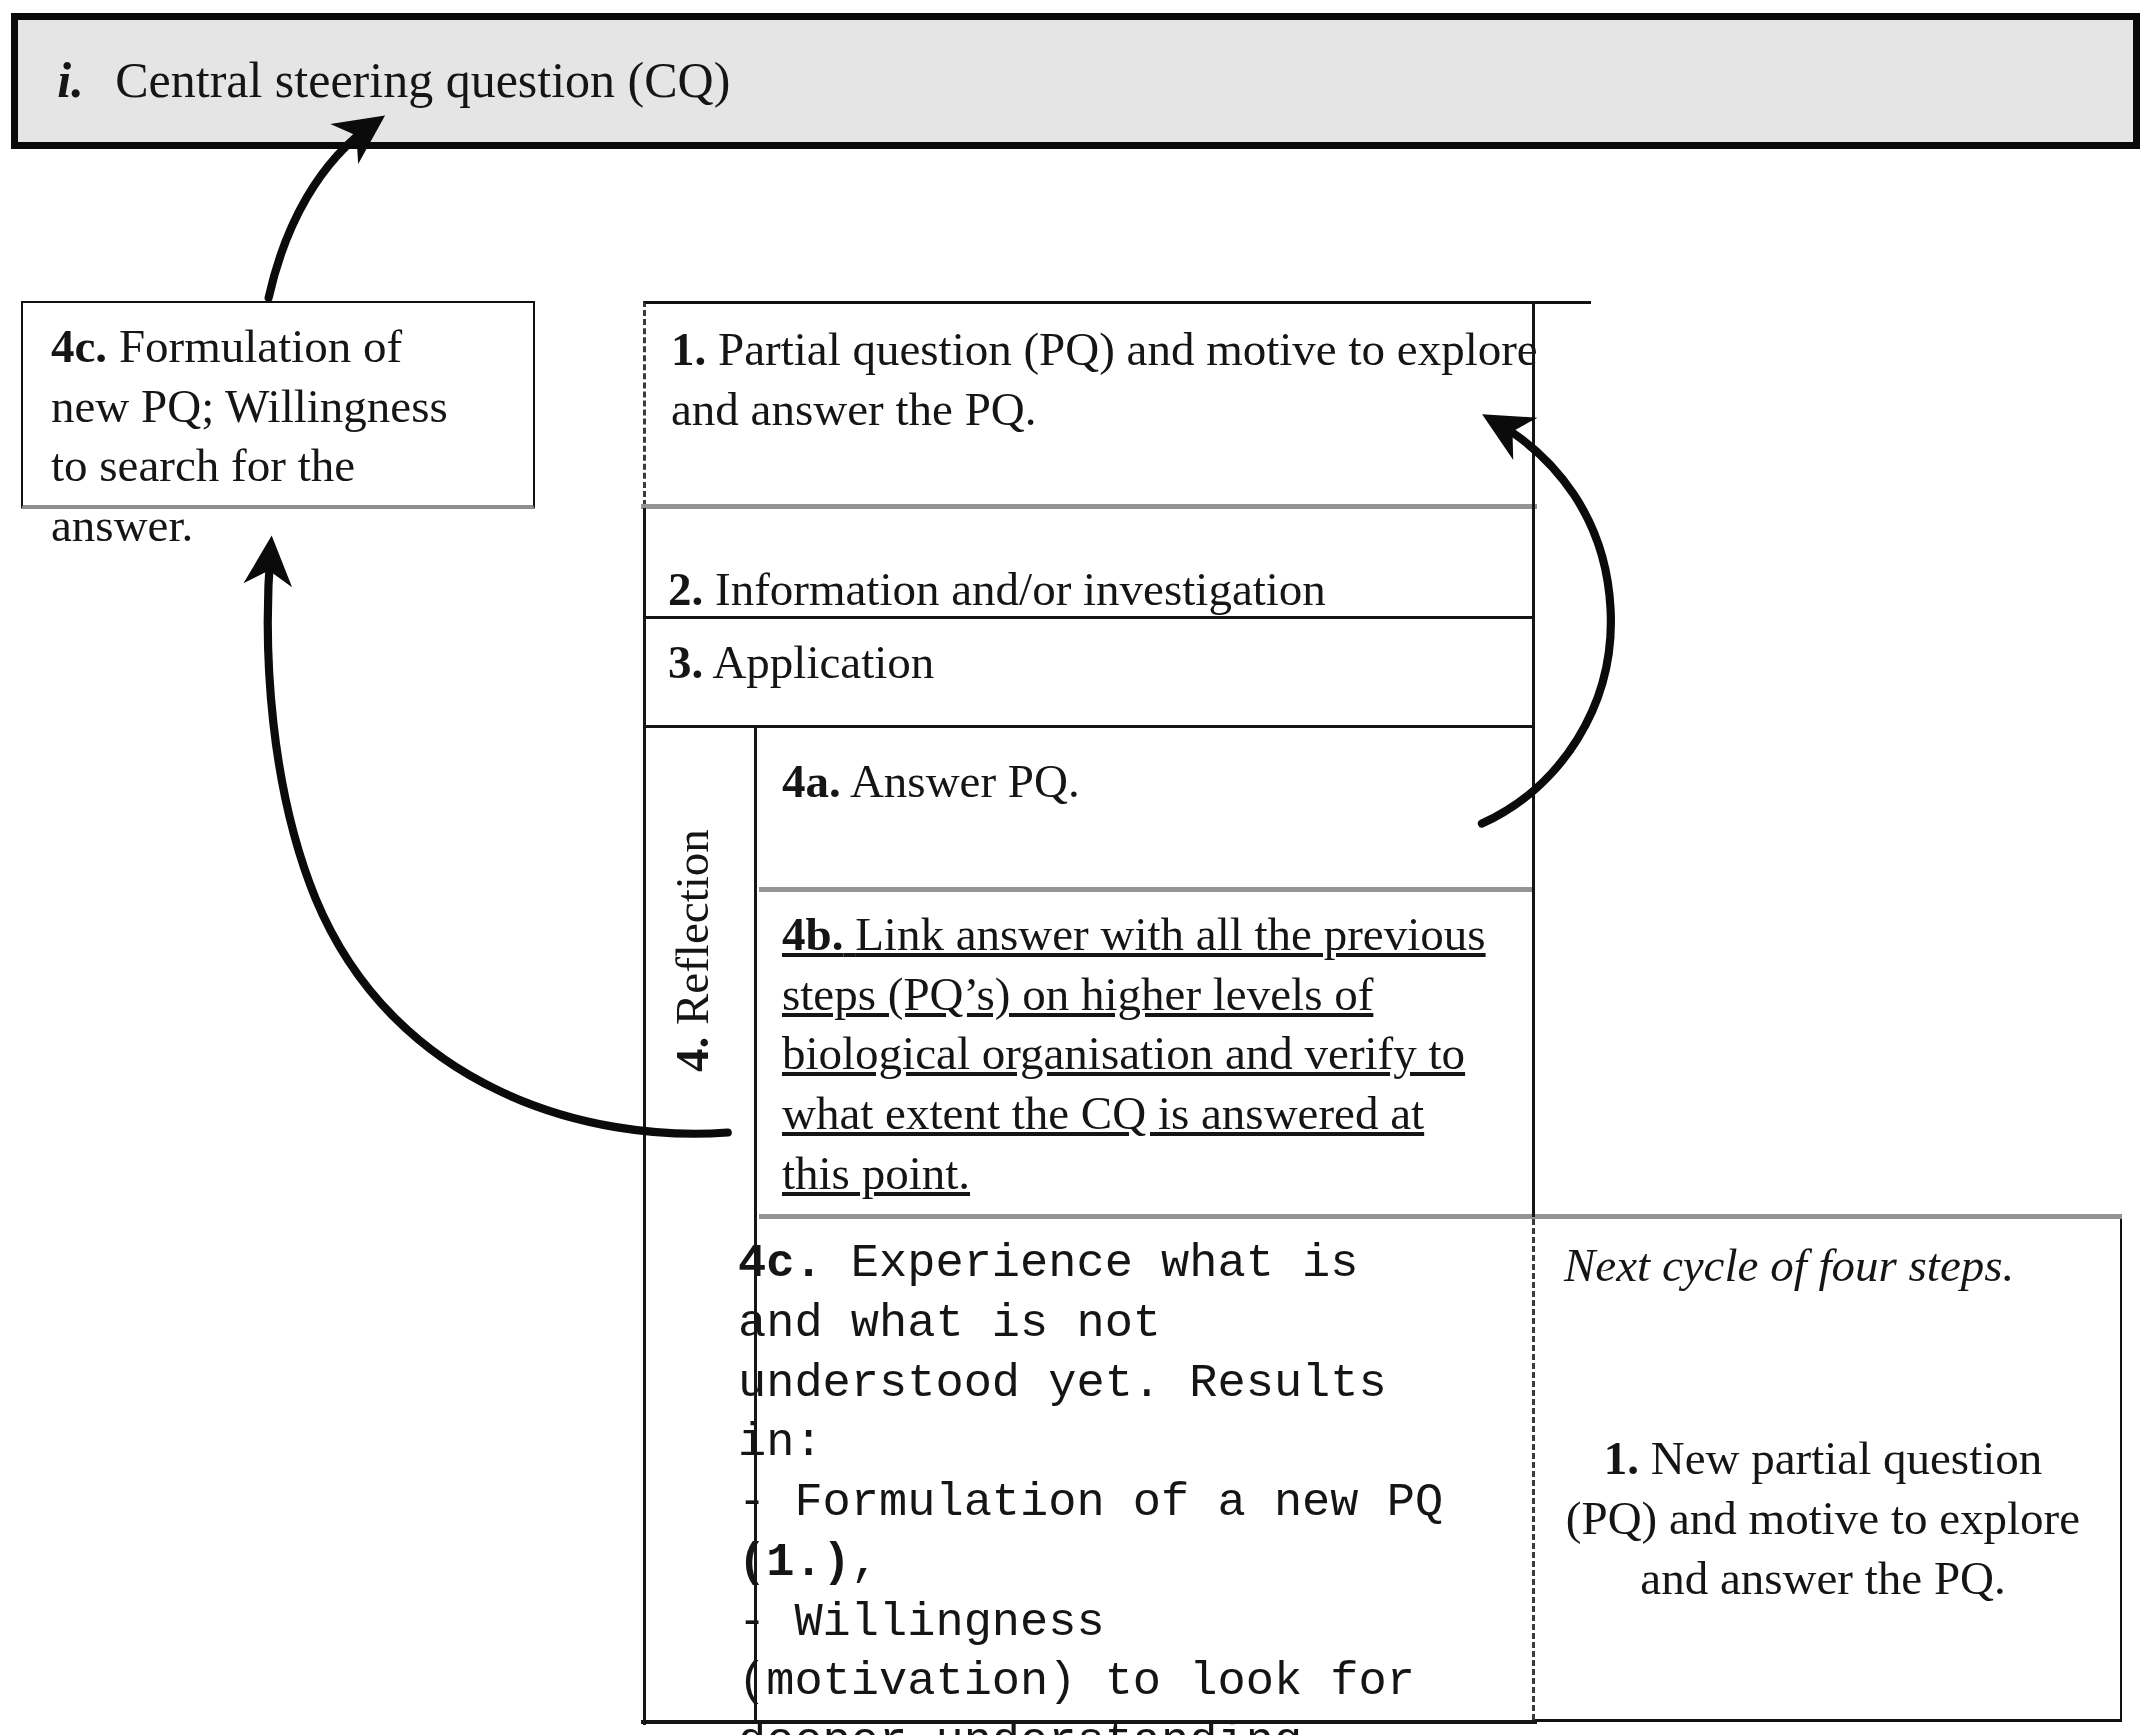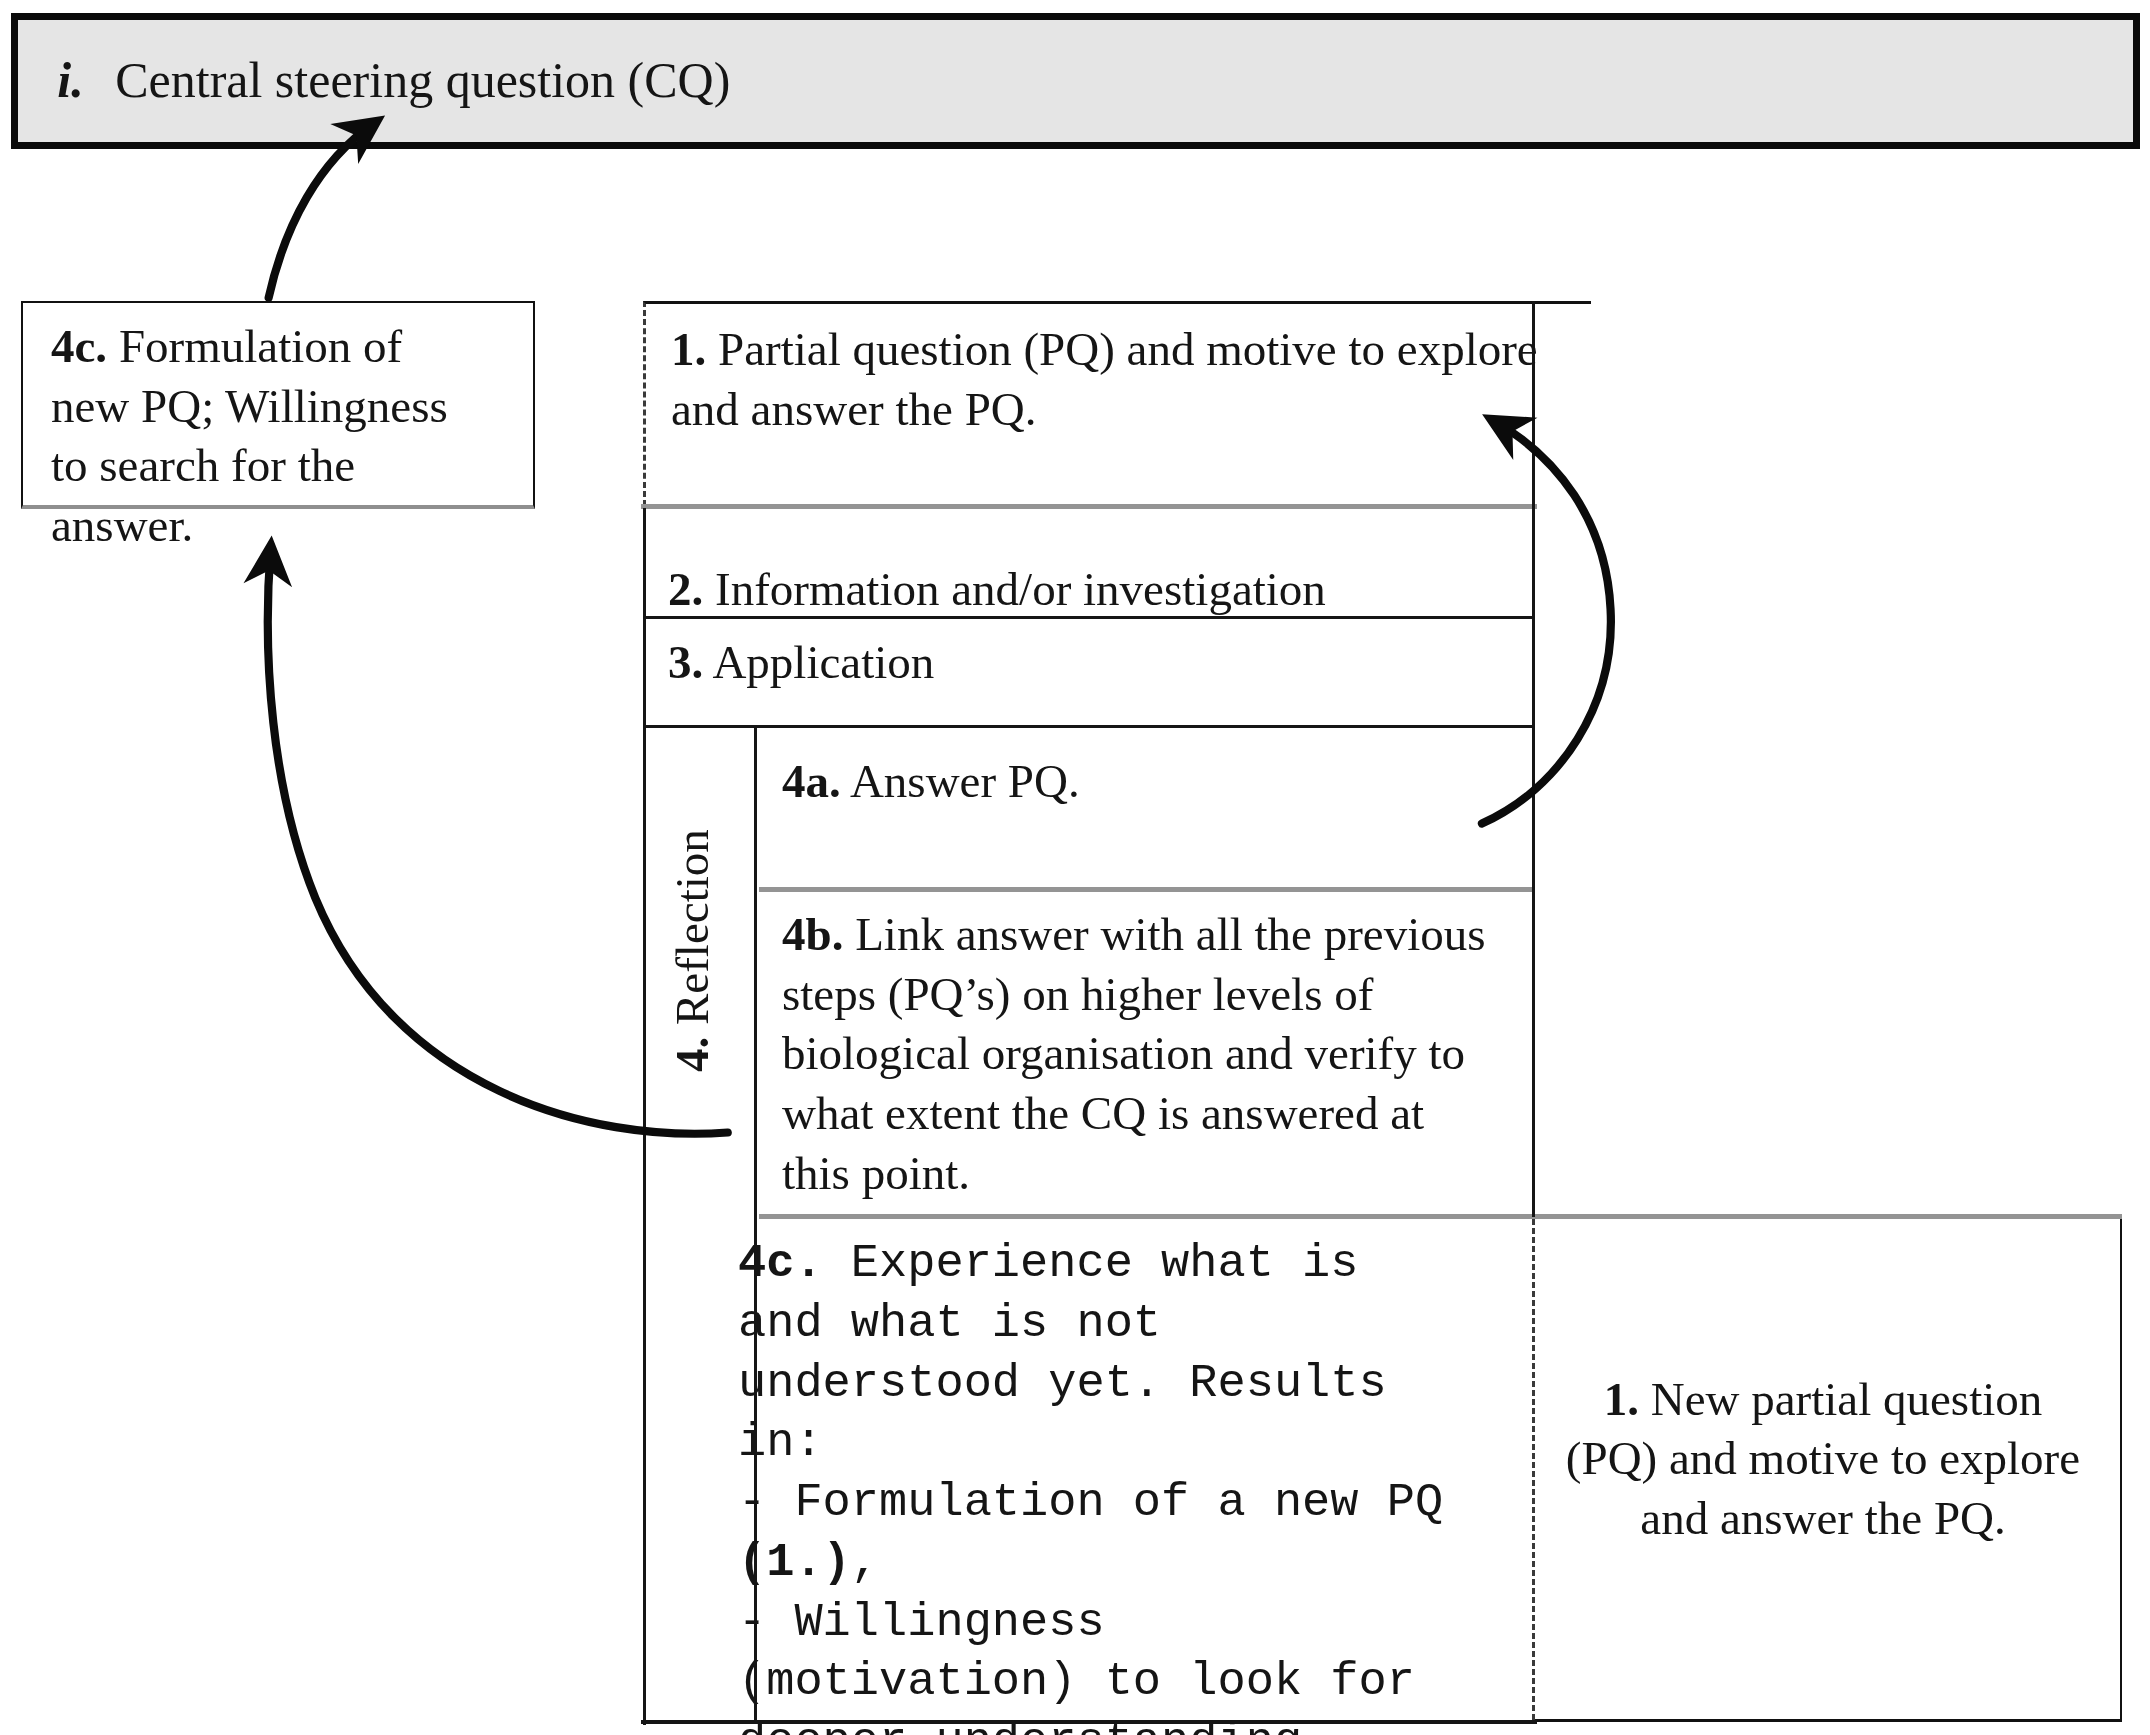--- a/index.html
+++ b/index.html
@@ -37,21 +37,21 @@
   }
 
   
   .cell{background:transparent;}
   .row1{left:643px;top:301px;width:948px;height:205px;
         border-top:3.2px solid #111;border-left:3.2px dashed #3a3a3a;
         padding:16.4px 19px 0 25px;}
   .row2{left:643px;top:510px;width:951px;height:106px;padding:14px 19px 0 25px;margin-top:36px;}
   .row3{left:643px;top:619px;width:891px;height:106px;padding:14px 28px 0 25px;}
   .row4a{left:757px;top:725px;width:777px;height:161px;padding:26.5px 35px 0 25px;}
-  .row4b{left:757px;top:891px;width:777px;height:323px;padding:14px 35px 0 25px;}
+  .row4b{left:757px;top:891px;width:777px;height:323px;padding:14px 35px 0 25px;text-decoration:underline;}
   .row4c{left:713px;top:1218px;width:777px;height:504px;padding:16.4px 35px 0 25px;font-family:Liberation Mono, monospace;}
   .row4c p{margin:0;}
 
   
   .bar{position:absolute;box-sizing:border-box;}
   .bar.gray{background:#949494;}
   .bar.dark{background:#151515;}
   .vdash{border-left:3.2px dashed #3a3a3a;}
 
   
@@ -121,20 +121,21 @@
     <span>Link answer with all the previous steps (PQ’s) on higher levels of biological organisation and verify to what extent the CQ is answered at this point.</span>
   </div>
 
   <div class="abs cell row4c">
     <p><span class="bold">4c.</span> <span>Experience what is and what is not understood yet. Results in:</span></p>
     <p><span>- Formulation of a new PQ </span><span class="bold">(1.)</span><span>,</span></p>
     <p><span>- Willingness (motivation) to look for deeper understanding (search for answer to new PQ).</span></p>
   </div>
 
   <div class="abs rightbox">
+    <div class="note">Next cycle of four steps.</div>
     <div class="para">
       <span class="bold">1.</span>
       <span>New partial question (PQ) and motive to explore and answer the PQ.</span>
     </div>
   </div>
 
   <div class="bar gray" style="left:641px;top:504px;width:896px;height:5px;"></div>
   <div class="bar dark" style="left:643px;top:616px;width:891px;height:3.2px;"></div>
   <div class="bar dark" style="left:643px;top:725px;width:891px;height:3.2px;"></div>
   <div class="bar gray" style="left:759px;top:887px;width:775px;height:5px;"></div>

